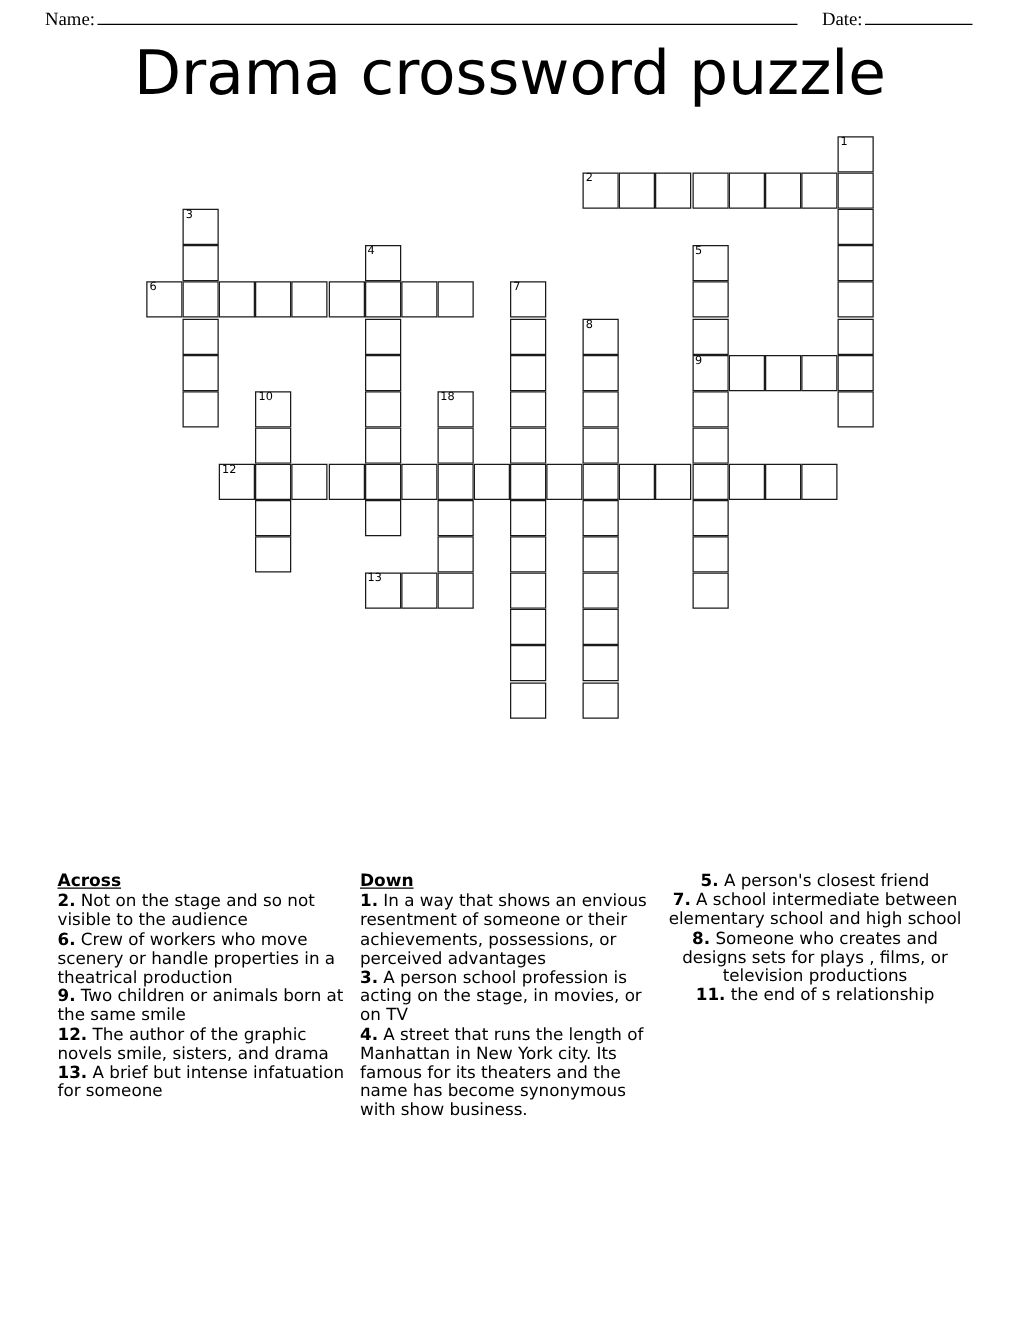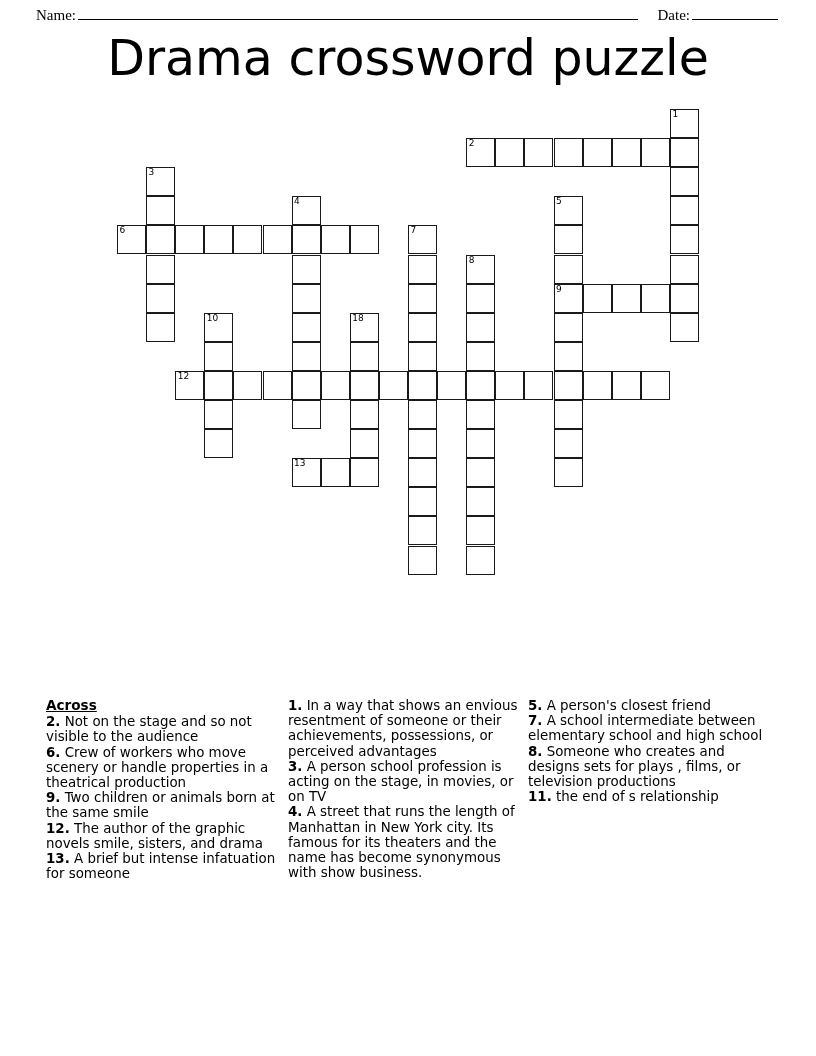--- a/index.html
+++ b/index.html
@@ -69,21 +69,21 @@
     left:46px; top:698px;
     width:730px;
     display:flex;
     gap:0px;
     font-size:13.4px;
     line-height:15.2px;
   }
   .clue-col { box-sizing:border-box; }
   .clue-col.c1 { width:242px; padding-right:8px; }
   .clue-col.c2 { width:240px; padding-right:8px; }
-  .clue-col.c3 { width:248px; }
+  .clue-col.c3 { width:248px;text-align:center; }
   .clue-head {
     font-weight:bold;
     text-decoration:underline;
     margin-bottom:1px;
     font-size:13.6px;
   }
   .clue-item { margin:0 0 0 0; }
   .clue-item .cnum { font-weight:bold; }
 </style>
 </head>
@@ -229,20 +229,21 @@
     <div class="clue-head">Across</div>
     <div id="across-list">
         <div class="clue-item"><span class="cnum">2.</span><span class="ctext"> Not on the stage and so not visible to the audience</span></div>
         <div class="clue-item"><span class="cnum">6.</span><span class="ctext"> Crew of workers who move scenery or handle properties in a theatrical production</span></div>
         <div class="clue-item"><span class="cnum">9.</span><span class="ctext"> Two children or animals born at the same smile</span></div>
         <div class="clue-item"><span class="cnum">12.</span><span class="ctext"> The author of the graphic novels smile, sisters, and drama</span></div>
         <div class="clue-item"><span class="cnum">13.</span><span class="ctext"> A brief but intense infatuation for someone</span></div>
       </div>
   </div>
   <div class="clue-col c2">
+    <div class="clue-head">Down</div>
     <div id="down1-list">
         <div class="clue-item"><span class="cnum">1.</span><span class="ctext"> In a way that shows an envious resentment of someone or their achievements, possessions, or perceived advantages</span></div>
         <div class="clue-item"><span class="cnum">3.</span><span class="ctext"> A person school profession is acting on the stage, in movies, or on TV</span></div>
         <div class="clue-item"><span class="cnum">4.</span><span class="ctext"> A street that runs the length of Manhattan in New York city. Its famous for its theaters and the name has become synonymous with show business.</span></div>
       </div>
   </div>
   <div class="clue-col c3">
     <div id="down2-list">
         <div class="clue-item"><span class="cnum">5.</span><span class="ctext"> A person's closest friend</span></div>
         <div class="clue-item"><span class="cnum">7.</span><span class="ctext"> A school intermediate between elementary school and high school</span></div>

